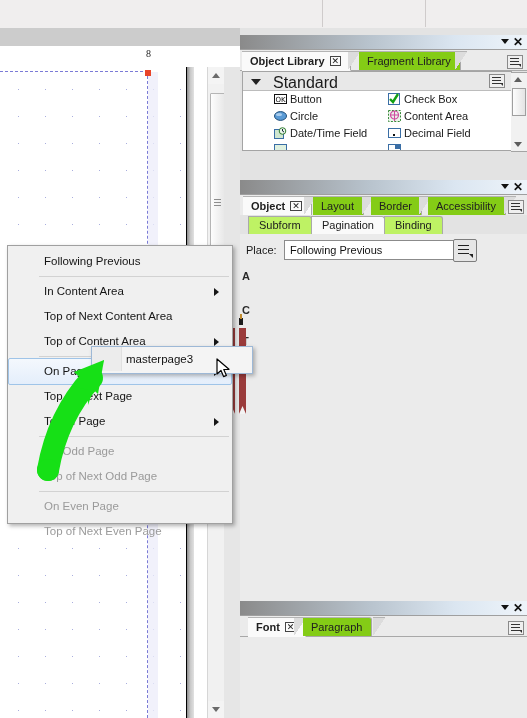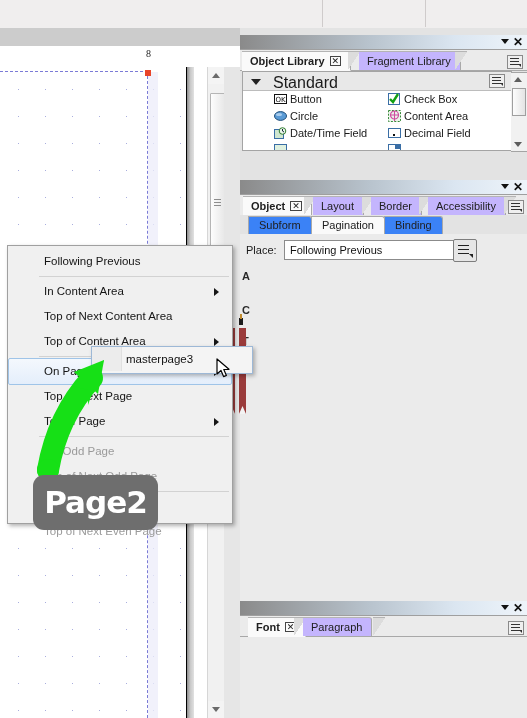--- a/index.html
+++ b/index.html
@@ -57,21 +57,21 @@
 
   .panel-titlebar{position:absolute;left:0;width:100%;height:14px;
     background:linear-gradient(to right,#8a8a8a,#b8c3cd 45%,#dbe6f1 75%,#eef4fa);
     border-bottom:1px solid #9f9f9f;}
   .panel-titlebar .tb-caret{position:absolute;right:18px;top:4px;width:0;height:0;
     border-left:4px solid transparent;border-right:4px solid transparent;border-top:5px solid #111;}
   .panel-titlebar .tb-close{position:absolute;right:4px;top:0px;font-size:12px;font-weight:bold;color:#111;line-height:14px;cursor:pointer;}
 
   .tabstrip{position:absolute;left:0;width:100%;height:20px;background:#ebebeb;border-bottom:1px solid #a8a8a8;}
   .tab{position:absolute;top:1px;height:18px;line-height:18px;padding:0 9px 0 8px;font-size:11px;
-    background:#c4b5fd;border-top:1px solid #b4b4b4;border-right:1px solid #a9a9a9;color:#202020;
+    background:#84cc16;border-top:1px solid #b4b4b4;border-right:1px solid #a9a9a9;color:#202020;
     border-top-right-radius:3px;}
   .tab.active{background:#fafafa;font-weight:bold;border-bottom:1px solid #fafafa;}
   .tab .x{display:inline-block;margin-left:5px;font-size:9px;font-weight:normal;border:1px solid #444;
     line-height:8px;padding:0 1px;vertical-align:1px;}
   .tab-slant{position:absolute;top:1px;height:18px;width:12px;
     background:linear-gradient(to bottom right,#dcdcdc 50%, transparent 50%);border-top:1px solid #b4b4b4;}
 
   .menu-dots{position:absolute;width:14px;height:12px;border:1px solid #8a8a8a;background:#efefef;}
   .menu-dots b{position:absolute;left:2px;width:9px;height:1px;background:#333;}
   .menu-dots b:nth-child(1){top:2px;} .menu-dots b:nth-child(2){top:5px;} .menu-dots b:nth-child(3){top:8px;}
@@ -95,21 +95,21 @@
   #lib-vscroll .sb-arrow.up{top:0;} #lib-vscroll .sb-arrow.up i{border-bottom:5px solid #5d5d5d;}
   #lib-vscroll .sb-arrow.down{bottom:0;} #lib-vscroll .sb-arrow.down i{border-top:5px solid #5d5d5d;}
   #lib-vthumb{position:absolute;left:1px;top:15px;width:12px;height:26px;background:linear-gradient(to right,#fdfdfd,#e4e4e4);border:1px solid #9f9f9f;}
 
   
   #obj-panel{position:absolute;left:0;top:152px;width:287px;height:430px;}
   #obj-title{top:0;}
   #obj-tabs{top:15px;}
   #obj-subtabs{position:absolute;left:0;top:35px;width:100%;height:19px;background:#e3e3e3;}
   #obj-subtabs .stab{position:absolute;top:1px;height:17px;line-height:17px;padding:0 10px;font-size:11px;
-    background:#3b82f6;border:1px solid #a9a9a9;border-bottom:none;border-top-right-radius:3px;color:#202020;}
+    background:#bef264;border:1px solid #a9a9a9;border-bottom:none;border-top-right-radius:3px;color:#202020;}
   #obj-subtabs .stab.active{background:#fafafa;}
   #obj-body{position:absolute;left:0;top:54px;width:287px;height:376px;background:#ebebeb;}
 
   #place-row{position:absolute;left:6px;top:6px;width:270px;height:22px;}
   #place-label{position:absolute;left:0;top:4px;font-size:11px;}
   #place-input{position:absolute;left:38px;top:0;width:180px;height:18px;line-height:18px;
     background:#fff;border:1px solid #8b8b8b;font-size:11px;padding-left:5px;color:#111;}
   #place-btn{position:absolute;left:207px;top:-1px;width:22px;height:21px;background:#e6e6e6;border:1px solid #7d7d7d;border-radius:2px;}
   #place-btn b{position:absolute;left:4px;width:11px;height:1px;background:#222;}
   #place-btn b:nth-child(1){top:5px;} #place-btn b:nth-child(2){top:9px;} #place-btn b:nth-child(3){top:13px;}
@@ -459,18 +459,17 @@
   </div>
 </div>
 
 <div id="annot">
   <svg width="527" height="718">
     <path d="M 48 470 C 55 430, 72 400, 92 378" stroke="#16e016" stroke-width="22" fill="none" stroke-linecap="round"></path>
     <path d="M 104 360 L 72 386 L 88 390 L 88 405 Z" fill="#16e016"></path>
     <path d="M 104 360 L 74 372 L 98 394 Z" fill="#16e016"></path>
     <circle cx="48" cy="470" r="11" fill="#16e016"></circle>
   </svg>
-  <div id="page2-badge">Page2</div>
 </div>
 
 <svg id="cursor" width="16" height="22">
   <path d="M1 1 L1 16 L5 12.5 L7.6 18.6 L10.4 17.4 L7.8 11.5 L13 11.3 Z" fill="#ffffff" stroke="#000000" stroke-width="1.2" stroke-linejoin="round"></path>
 </svg>
 
 </body></html>

